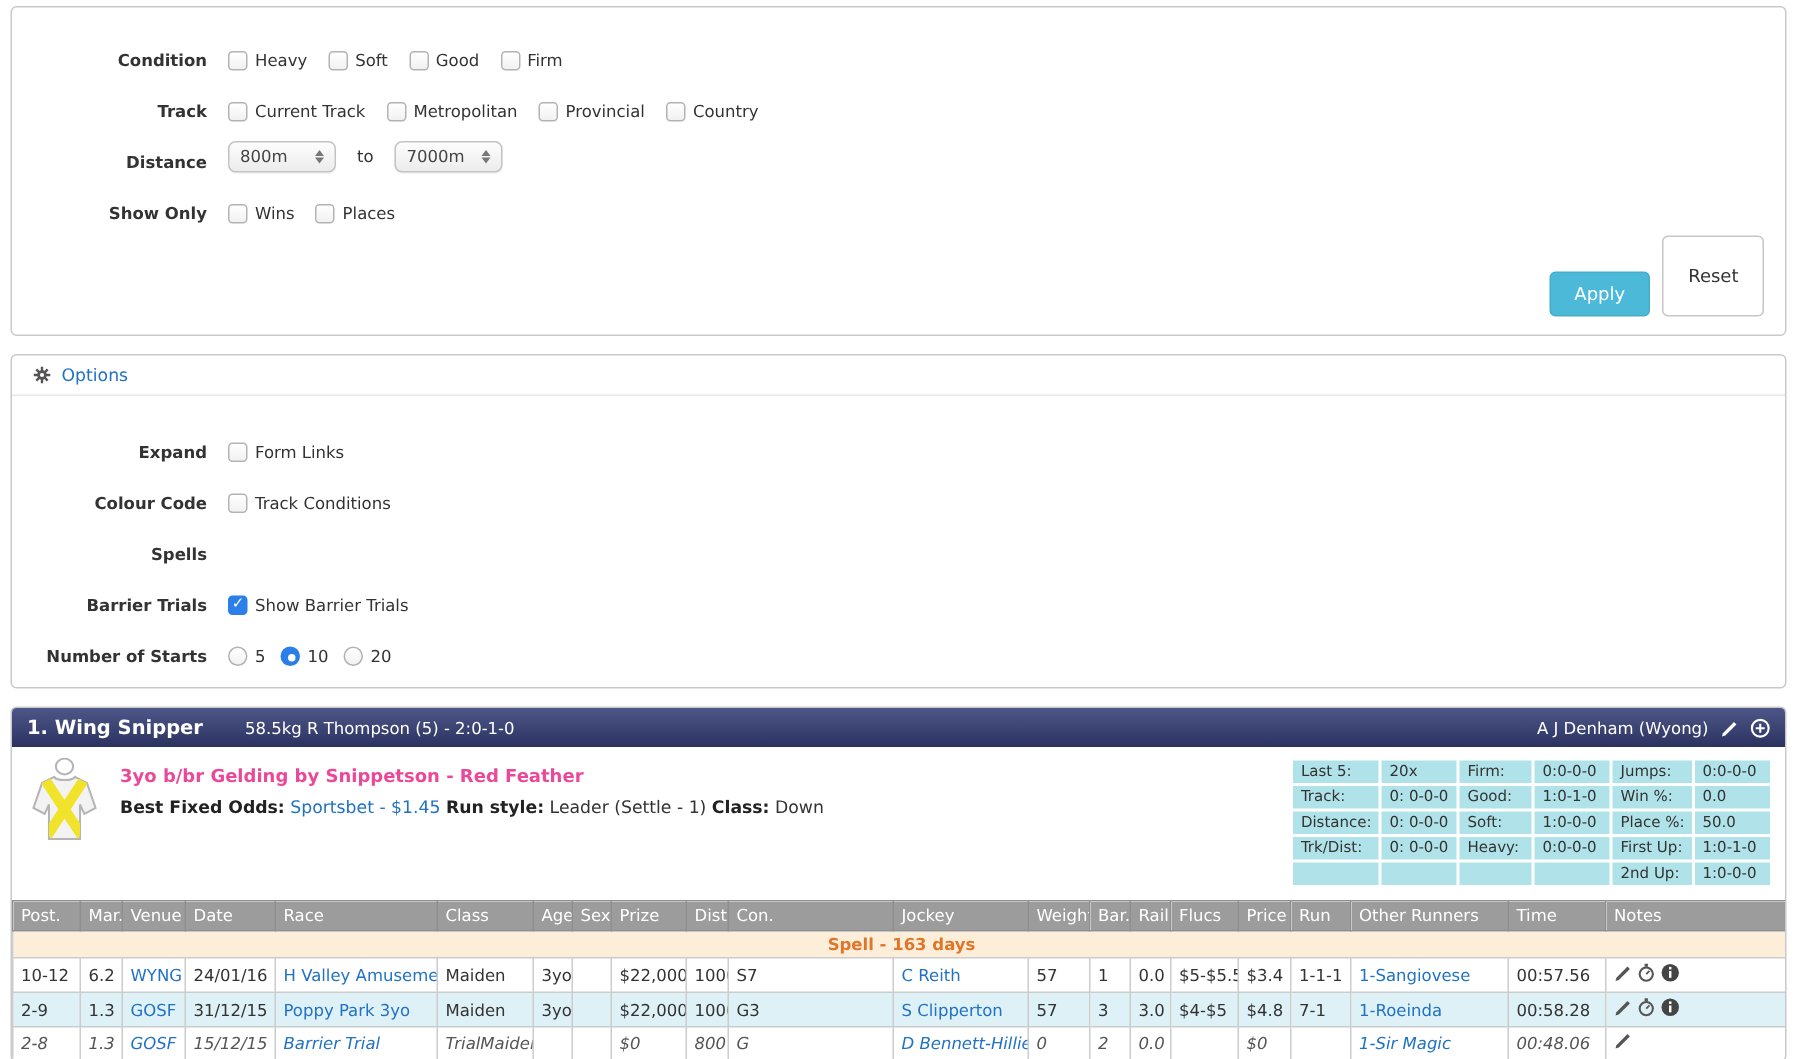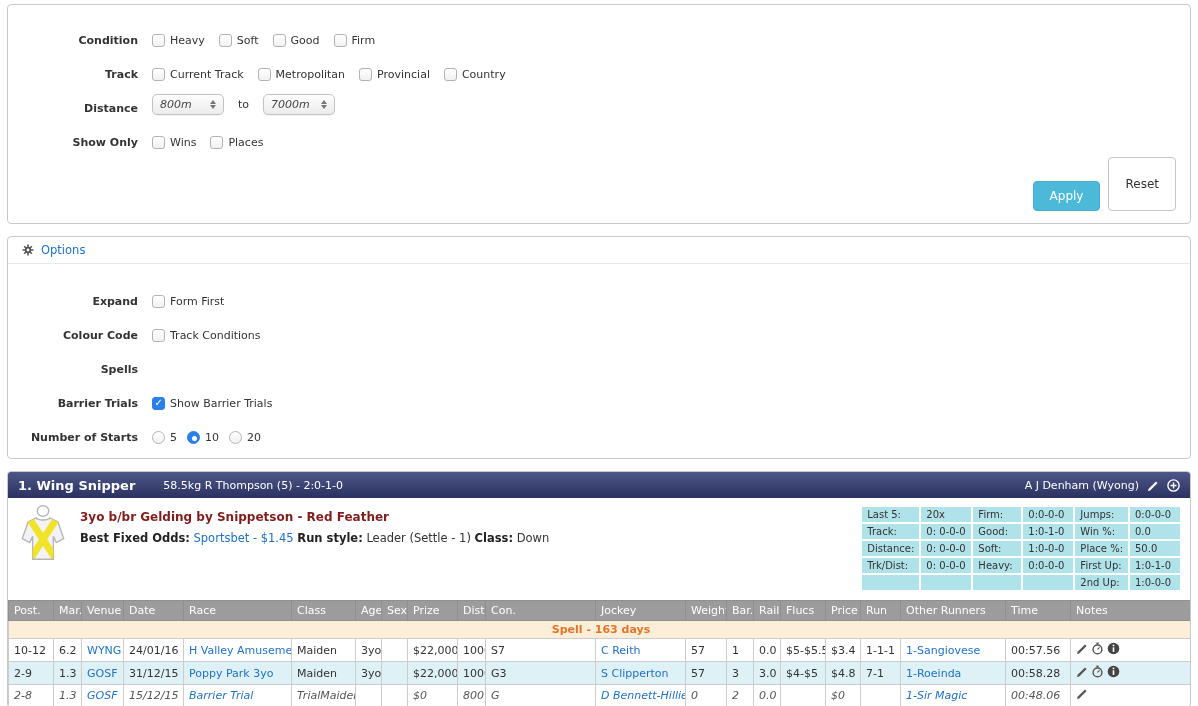--- a/index.html
+++ b/index.html
@@ -10,40 +10,40 @@
   .frow { display:flex; align-items:flex-end; min-height:34px; }
   .flabel { width:130px; text-align:right; font-weight:bold; font-size:11px; color:#333; flex:0 0 130px; }
   .fctrls { display:flex; align-items:center; gap:14px; margin-left:14px; font-size:11px; }
   .opt { display:flex; align-items:center; gap:5px; }
   .cb { width:13px; height:13px; border:1px solid #b3b3b3; border-radius:3px; background:linear-gradient(#fff,#f1f1f1); display:inline-block; cursor:pointer; position:relative; }
   .cb.checked { background:#2a7fe8; border-color:#2a7fe8; }
   .cb.checked::after { content:"✓"; color:#fff; font-size:10px; position:absolute; left:1.5px; top:-1px; }
   .radio { width:13px; height:13px; border:1px solid #b3b3b3; border-radius:50%; background:linear-gradient(#fff,#f1f1f1); display:inline-block; cursor:pointer; position:relative; }
   .radio.sel { background:#2a7fe8; border-color:#2a7fe8; }
   .radio.sel::after { content:""; width:5px; height:5px; border-radius:50%; background:#fff; position:absolute; left:4px; top:4px; }
-  .select { display:inline-flex; align-items:center; gap:4px; border:1px solid #c2c2c2; border-radius:5px; background:linear-gradient(#fdfdfd,#ececec); padding:3px 7px; font-size:11px; color:#444; min-width:72px; justify-content:space-between; cursor:pointer; box-shadow:0 1px 1px rgba(0,0,0,.06);font-style:italic; }
+  .select { display:inline-flex; align-items:center; gap:4px; border:1px solid #c2c2c2; border-radius:5px; background:linear-gradient(#fdfdfd,#ececec); padding:3px 7px; font-size:11px; color:#444; min-width:72px; justify-content:space-between; cursor:pointer; box-shadow:0 1px 1px rgba(0,0,0,.06); }
   .stepper { display:inline-flex; flex-direction:column; gap:1px; }
   .stepper i { width:0; height:0; border-left:3.5px solid transparent; border-right:3.5px solid transparent; display:block; }
   .stepper .up { border-bottom:4px solid #777; }
   .stepper .dn { border-top:4px solid #777; }
   .btnrow { display:flex; justify-content:flex-end; gap:8px; padding:8px 14px 12px; }
   .btn { font-size:12px; padding:7px 16px; border-radius:4px; cursor:pointer; border:1px solid transparent; font-family:inherit; }
   .btn.apply { background:#4cb9d9; color:#fff; border-color:#45adcc;margin-top:24px; }
   .btn.reset { background:#fff; color:#333; border-color:#c6c6c6; } .gap12 { height:12px; } .gap4 { height:4px; }
 
   
   .horse-hd { background:linear-gradient(#4d5787,#2b3260); color:#fff; display:flex; align-items:center; padding:0 10px; height:26px; }
   .horse-hd .hname { font-size:13px; font-weight:bold; }
   .horse-hd .hsub { font-size:11px; margin-left:28px; }
   .horse-hd .hright { margin-left:auto; display:flex; align-items:flex-end; gap:8px; font-size:11px; }
   .hicon { cursor:pointer; display:inline-flex; }
   .info { display:flex; padding:7px 8px 6px 12px; }
   .silks { flex:0 0 48px; }
   .infotext { margin-left:12px; font-size:11.5px; line-height:21px; padding-top:2px; }
-  .infotext .title { font-weight:bold; color:#7f1d1d; font-size:12px; }
+  .infotext .title { font-weight:bold; color:#ec4899; font-size:12px; }
   .lbl-b { font-weight:bold; color:#222; }
   a.lnk, .lnk { color:#2272c3; text-decoration:none; cursor:pointer; }
   .stats { margin-left:auto; border-collapse:separate; border-spacing:2px; font-size:10px; align-self:flex-start; }
   .stats td { background:#b0e3e9; padding:2px 5px; white-space:nowrap; }
   .stats td.sl { min-width:48px; } .stats td.sv { min-width:50px; }
 
   table.races { border-collapse:collapse; table-layout:fixed; width:calc(100% - 0px); font-size:11px; margin-top:2px; }
   table.races th { background:#9c9c9c; color:#fff; font-weight:normal; text-align:left; padding:3px 5px; border:1px solid #8f8f8f; overflow:hidden; white-space:nowrap; }
   table.races td { border:1px solid #ccc; padding:3px 5px; overflow:hidden; white-space:nowrap; }
   tr.spell td { background:#fdeeda; color:#e0762a; font-weight:bold; text-align:center; padding:2px; border-color:#ccc; }
@@ -157,21 +157,21 @@
       </svg>
     </span>
     <span class="hd-link">Options</span>
   </div>
   <div style="padding-top:10px;">
     <div class="frow">
       <div class="flabel">Expand</div>
       <div class="fctrls">
         <span class="opt">
             <span class="cb"></span>
-            <span>Form First</span>
+            <span>Form Links</span>
           </span>
       </div>
     </div>
     <div class="frow">
       <div class="flabel">Colour Code</div>
       <div class="fctrls">
         <span class="opt">
             <span class="cb"></span>
             <span>Track Conditions</span>
           </span>

